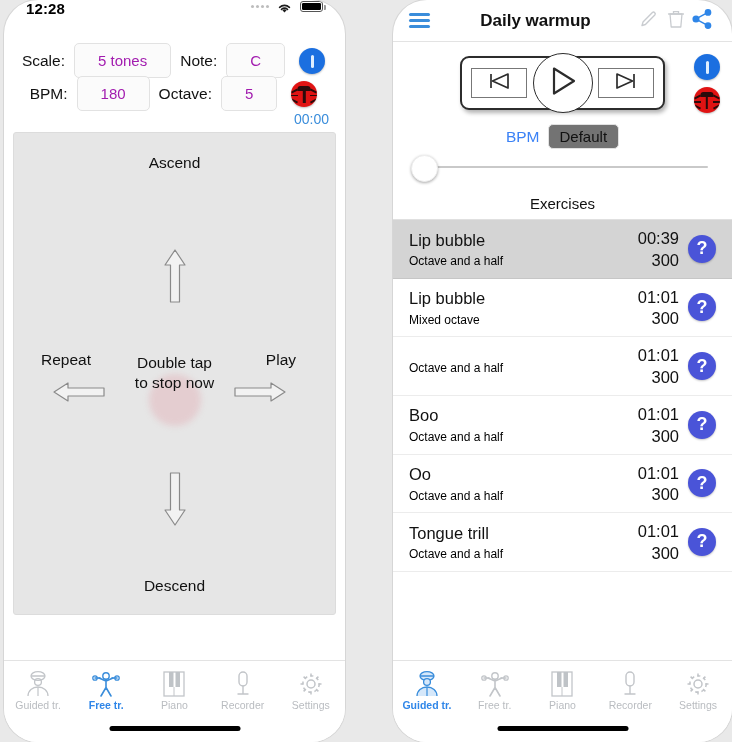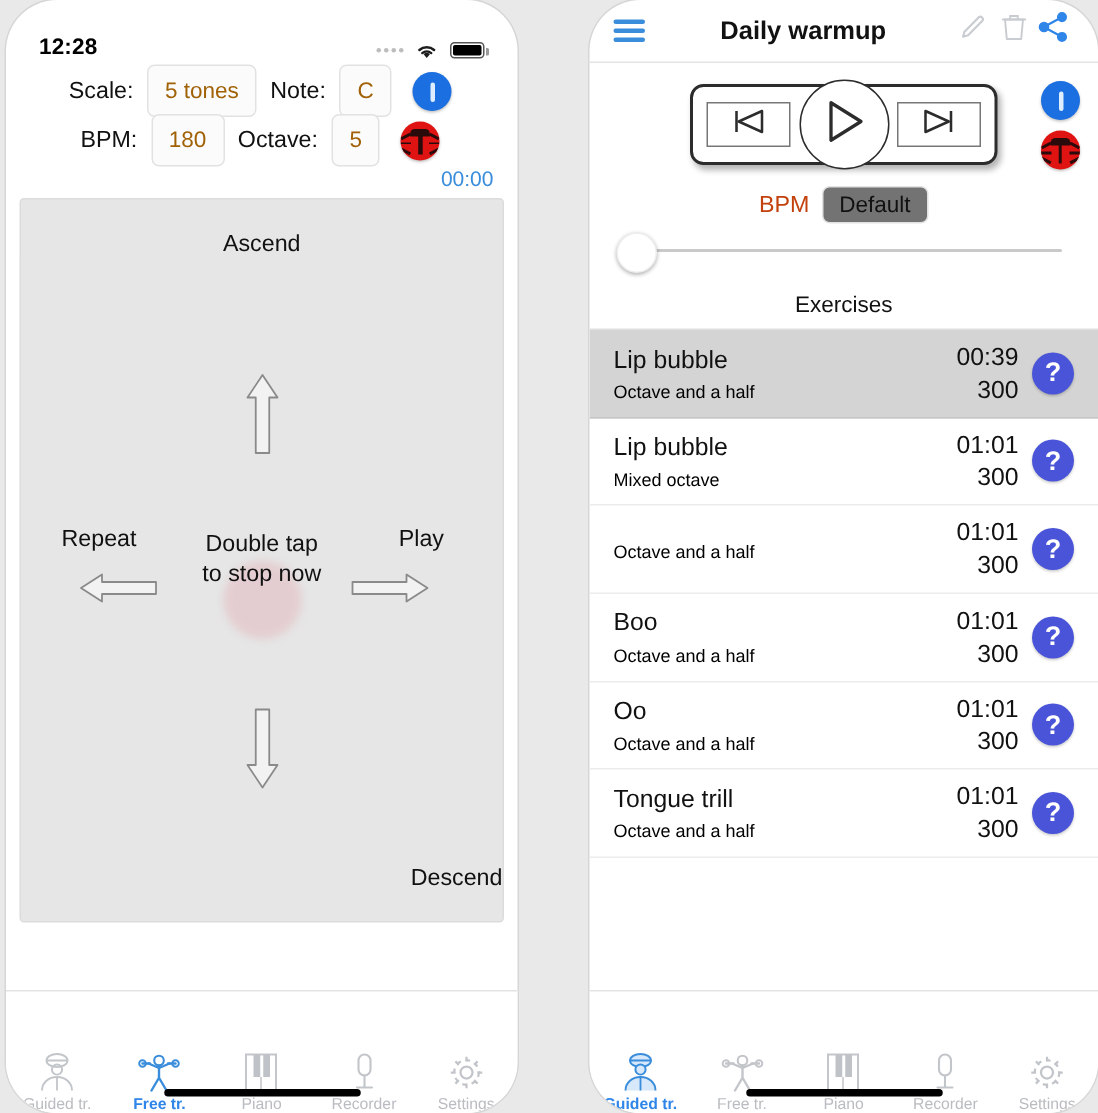--- a/index.html
+++ b/index.html
@@ -19,21 +19,21 @@
     border-radius:34px;
     overflow:hidden;
     box-shadow:0 0 0 1px #d6d6d6;
   }
   #phone-left{left:4px;width:341px;height:742px;}
   #phone-right{left:393px;width:339px;height:742px;}
 
   
   .statusbar{
     position:relative;height:40px;
-    display:flex;align-items:flex-end;
+    display:flex;align-items:flex-start;
     padding:0 22px;
     box-sizing:border-box;
   }
   .sb-time{font-size:15px;font-weight:bold;color:#000;letter-spacing:.1px;}
   .sb-right{margin-left:auto;display:flex;align-items:center;gap:7px;}
   .sb-dots{display:flex;gap:2px;align-items:flex-end;}
   .sb-dots i{display:block;width:3px;height:3px;background:#bdbdbd;border-radius:50%;}
   .sb-wifi{width:17px;height:13px;position:relative;}
   .sb-batt{
     width:23px;height:11px;border:1.3px solid #555;border-radius:3px;
@@ -50,23 +50,23 @@
 
   
   .ctrl-rows{padding:4px 14px 0 14px;}
   .ctrl-row{
     display:flex;align-items:center;justify-content:center;
     gap:9px;height:33px;
   }
   .ctrl-label{font-size:15.5px;color:#111;white-space:nowrap;}
   .ctrl-box{
     background:#fbfbfb;border:1px solid #e2e2e2;border-radius:5px;
-    min-width:24px;height:35px;padding:0 11px;
+    min-width:24px;height:35px;padding:0 23px;
     display:flex;align-items:center;justify-content:center;
-    font-size:15px;color:#a16207;box-sizing:border-box;
+    font-size:15px;color:#a21caf;box-sizing:border-box;
   }
   .ctrl-box.wide{min-width:66px;}
   .ctrl-box.num{min-width:42px;}
   .icon-col{
     width:30px;display:flex;flex-direction:column;align-items:center;
     margin-left:3px;
   }
   .info-circle{
     width:26px;height:26px;border-radius:50%;
     background:#1b6fe0;
@@ -110,21 +110,21 @@
     margin:0 9px;
     height:483px;
     background:#e6e6e6;
     border:1px solid #dcdcdc;
     border-radius:3px;
     box-sizing:border-box;
     overflow:hidden;
   }
   .train-area .lbl{position:absolute;font-size:15.5px;color:#111;white-space:nowrap;}
   .lbl-ascend{top:21px;left:0;right:0;text-align:center;color:#e8453c;}
-  .lbl-descend{bottom:19px;left:0;right:0;text-align:right;}
+  .lbl-descend{bottom:19px;left:0;right:0;text-align:center;}
   .lbl-repeat{top:218px;left:27px;}
   .lbl-play{top:218px;right:39px;}
   .center-txt{
     position:absolute;top:220px;left:0;right:0;text-align:center;
     font-size:15.5px;color:#111;line-height:1.32;
   }
   .pink-blob{
     position:absolute;left:50%;top:241px;transform:translateX(-50%);
     width:52px;height:52px;border-radius:50%;
     background:rgba(225,120,130,.22);
@@ -174,21 +174,21 @@
   }
   .side-icons{
     position:absolute;right:12px;top:12px;
     display:flex;flex-direction:column;gap:7px;align-items:center;
   }
 
   .bpm-row{
     display:flex;align-items:center;justify-content:center;gap:8px;
     margin-top:14px;
   }
-  .bpm-label{font-size:15.5px;color:#c2410c;}
+  .bpm-label{font-size:15.5px;color:#3b82f6;}
   .bpm-box{
     background:#737373;border:1px solid #e2e2e2;border-radius:5px;
     padding:3px 11px;font-size:15px;color:#111;
   }
 
   .slider-row{padding:13px 18px 0 18px;position:relative;height:30px;}
   .slider-track{
     position:absolute;left:28px;right:24px;top:17px;height:2px;background:#c9c9c9;border-radius:2px;
   }
   .slider-thumb{
@@ -220,21 +220,21 @@
     width:28px;height:28px;border-radius:50%;background:#4a54d8;
     color:#fff;font-size:18px;font-weight:bold;
     display:flex;align-items:center;justify-content:center;
     flex:0 0 auto;box-shadow:0 1px 2px rgba(0,0,0,.22);
   }
 
   
   .tabbar{
     position:absolute;left:0;right:0;bottom:0;
     height:82px;background:#fff;border-top:1px solid #e3e3e3;
-    display:flex;align-items:flex-end;justify-content:space-around;
+    display:flex;align-items:flex-start;justify-content:space-around;
     padding-top:6px;box-sizing:border-box;
   }
   .tab{
     display:flex;flex-direction:column;align-items:center;gap:2px;
     width:20%;cursor:pointer;
   }
   .tab-ico{height:30px;display:flex;align-items:flex-end;justify-content:center;}
   .tab-label{font-size:10.5px;color:#b9bcc0;}
   .tab.active .tab-label{color:#2f86e8;font-weight:bold;}
   .home-ind{

